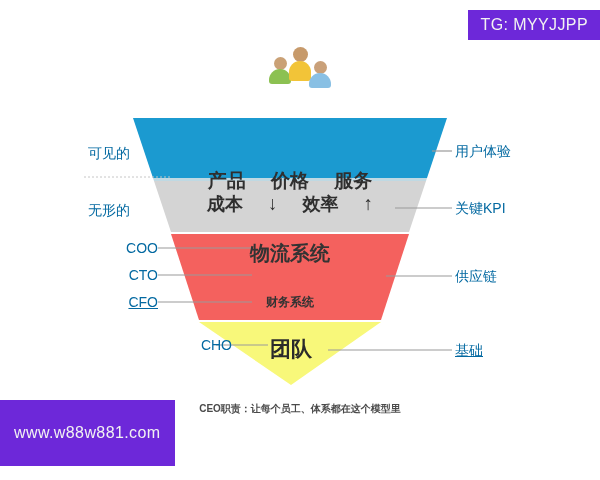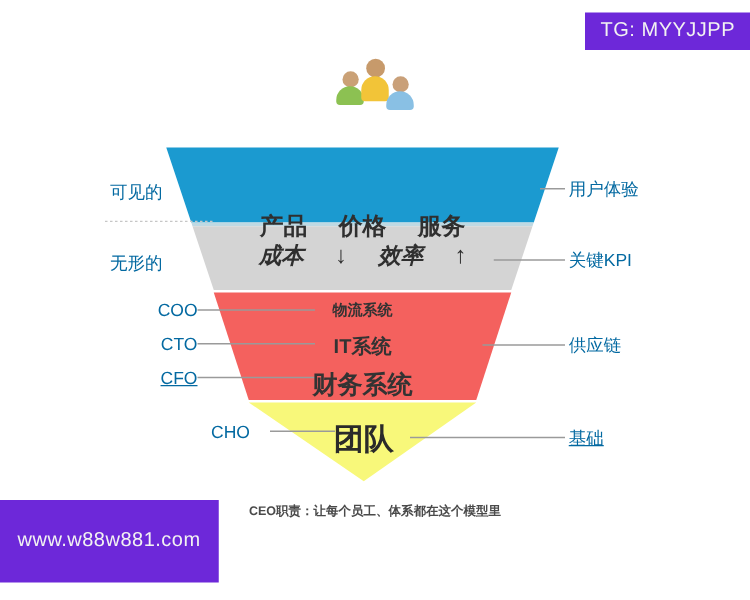--- a/index.html
+++ b/index.html
@@ -105,56 +105,56 @@
     left: 133px; top: 138px; width: 314px;
     font-size: 19px;
     letter-spacing: 0px;
     margin-top: 30px;
   }
   #band-text-experience span { margin: 0 10px; }
   #band-text-kpi {
     left: 160px; top: 192px; width: 260px;
     font-size: 18px;
   }
-  #band-text-kpi span { margin: 0 10px; font-style: italic; }
+  #band-text-kpi span { margin: 0 10px; }
   .arrow-glyph { font-weight: normal; font-size: 19px; }
 
   #band-text-logistics {
     left: 190px; top: 240px; width: 200px;
-    font-size: 12px; color: #333;
+    font-size: 20px; color: #333;
   }
   #band-text-it {
     left: 190px; top: 267px; width: 200px;
     font-size: 16px; color: #333;
   }
   #band-text-finance {
     left: 190px; top: 294px; width: 200px;
-    font-size: 20px; color: #333;
+    font-size: 12px; color: #333;
   }
   #band-text-team {
     left: 236px; top: 335px; width: 110px;
-    font-size: 24px; color: #2a2a2a;
+    font-size: 21px; color: #2a2a2a;
   }
 
   
   .side-label {
     position: absolute;
     font-size: 14px;
     color: #0369a1;
     white-space: nowrap;
   }
   .side-label.left  { text-align: right; }
   .side-label.right { text-align: right; }
 
   #label-visible   { left: 60px;  top: 145px; width: 70px; }
   #label-invisible { left: 60px;  top: 180px; width: 70px; margin-top: 22px; }
   #label-coo       { left: 118px; top: 240px; width: 40px; }
   #label-cto       { left: 118px; top: 267px; width: 40px; }
   #label-cfo       { left: 118px; top: 294px; width: 40px; text-decoration: underline; }
-  #label-cho       { left: 160px; top: 337px; width: 40px; }
+  #label-cho       { left: 192px; top: 337px; width: 40px; }
 
   #label-ux        { left: 455px; top: 143px; }
   #label-kpi       { left: 455px; top: 200px; }
   #label-supply    { left: 455px; top: 268px; }
   #label-base      { left: 455px; top: 342px; text-decoration: underline; }
 
   
   #caption {
     position: absolute;
     left: 0; top: 402px;
@@ -219,21 +219,20 @@
   </div>
 
   <div class="band-text" id="band-text-kpi">
     <span>成本</span>
     <span class="arrow-glyph">↓</span>
     <span>效率</span>
     <span class="arrow-glyph">↑</span>
   </div>
 
   <div class="band-text" id="band-text-logistics">物流系统</div>
-  <div class="band-text" id="band-text-it">IT系统</div>
   <div class="band-text" id="band-text-finance">财务系统</div>
   <div class="band-text" id="band-text-team">团队</div>
 
   <div class="side-label left" id="label-visible">可见的</div>
   <div class="side-label left" id="label-invisible">无形的</div>
   <div class="side-label left" id="label-coo">COO</div>
   <div class="side-label left" id="label-cto">CTO</div>
   <div class="side-label left" id="label-cfo">CFO</div>
   <div class="side-label left" id="label-cho">CHO</div>
 

